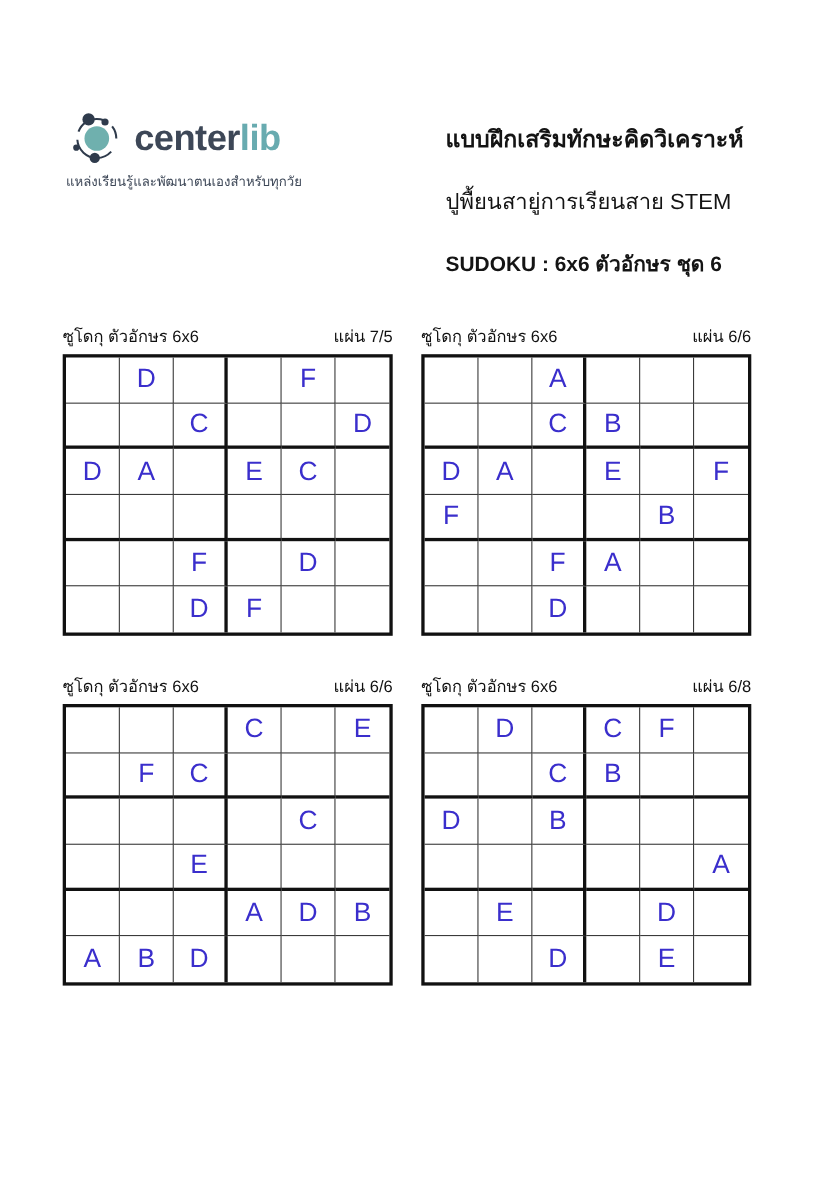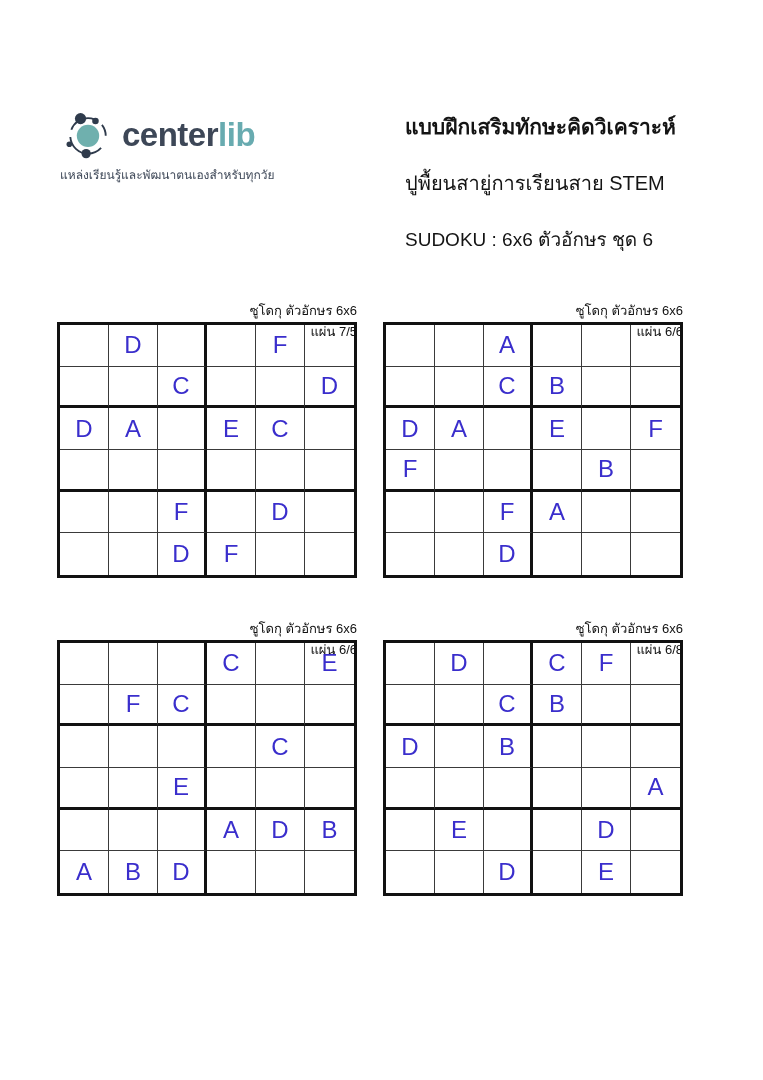--- a/index.html
+++ b/index.html
@@ -4,44 +4,44 @@
 <style>
   * { margin:0; padding:0; box-sizing:border-box; }
   html,body { background:#e8e8e8; }
   body { font-family:"Liberation Sans","DejaVu Sans",sans-serif; }
   .page {
     position:relative; width:763px; height:1080px;
     background:#ffffff; margin:0 auto; overflow:hidden;
   }
 
   
-  .logo-block { position:absolute; left:60px; top:106px; width:210px; }
+  .logo-block { position:absolute; left:60px; top:96px; width:210px; }
   .logo-row { display:flex; align-items:center; gap:6px; }
   .logo-icon { width:56px; height:56px; flex:0 0 auto; }
   .wordmark { font-size:33px; font-weight:700; letter-spacing:-0.5px; line-height:1; }
   .wordmark .brand-a { color:#3d4757; }
   .wordmark .brand-b { color:#68abb0; }
   .tagline { margin-top:3px; font-size:12px; color:#3d4757; white-space:nowrap;text-align:center; }
 
   
   .title-block { position:absolute; left:405px; top:110px; width:340px; color:#141414; }
   .title-line1 { font-size:21px; font-weight:600; }
   .title-line2 { font-size:20px; font-weight:500; margin-top:24px; }
-  .title-line3 { font-size:19px; font-weight:400; margin-top:25px; }
+  .title-line3 { font-size:19px; font-weight:700; margin-top:25px; }
 
   
   .card { position:absolute; width:300px; }
   .card-1 { left:57px;  top:300px; }
   .card-2 { left:383px; top:300px; }
   .card-3 { left:57px;  top:618px; }
   .card-4 { left:383px; top:618px; }
 
   .card-header {
     display:flex; justify-content:space-between; align-items:flex-end;
-    height:18px; margin-bottom:4px; font-size:13px; color:#111;flex-direction:column;
+    height:18px; margin-bottom:4px; font-size:15px; color:#111;
   }
   .sgrid {
     width:300px; height:256px;
     border:3px solid #111;
     display:grid;
     grid-template-columns:repeat(6,1fr);
     grid-template-rows:repeat(6,1fr);
     background:#fff;
   }
   .cell {

